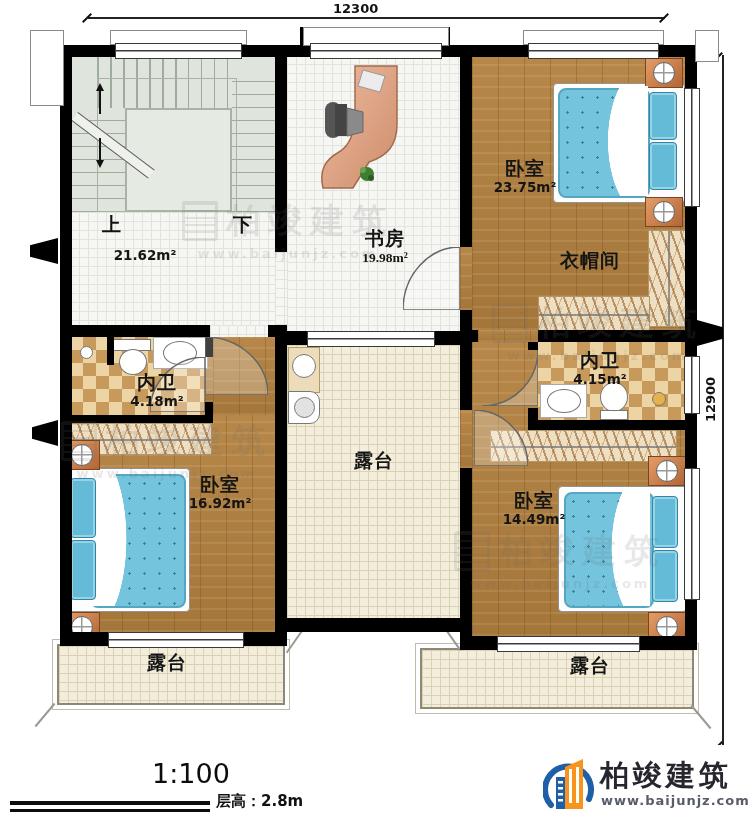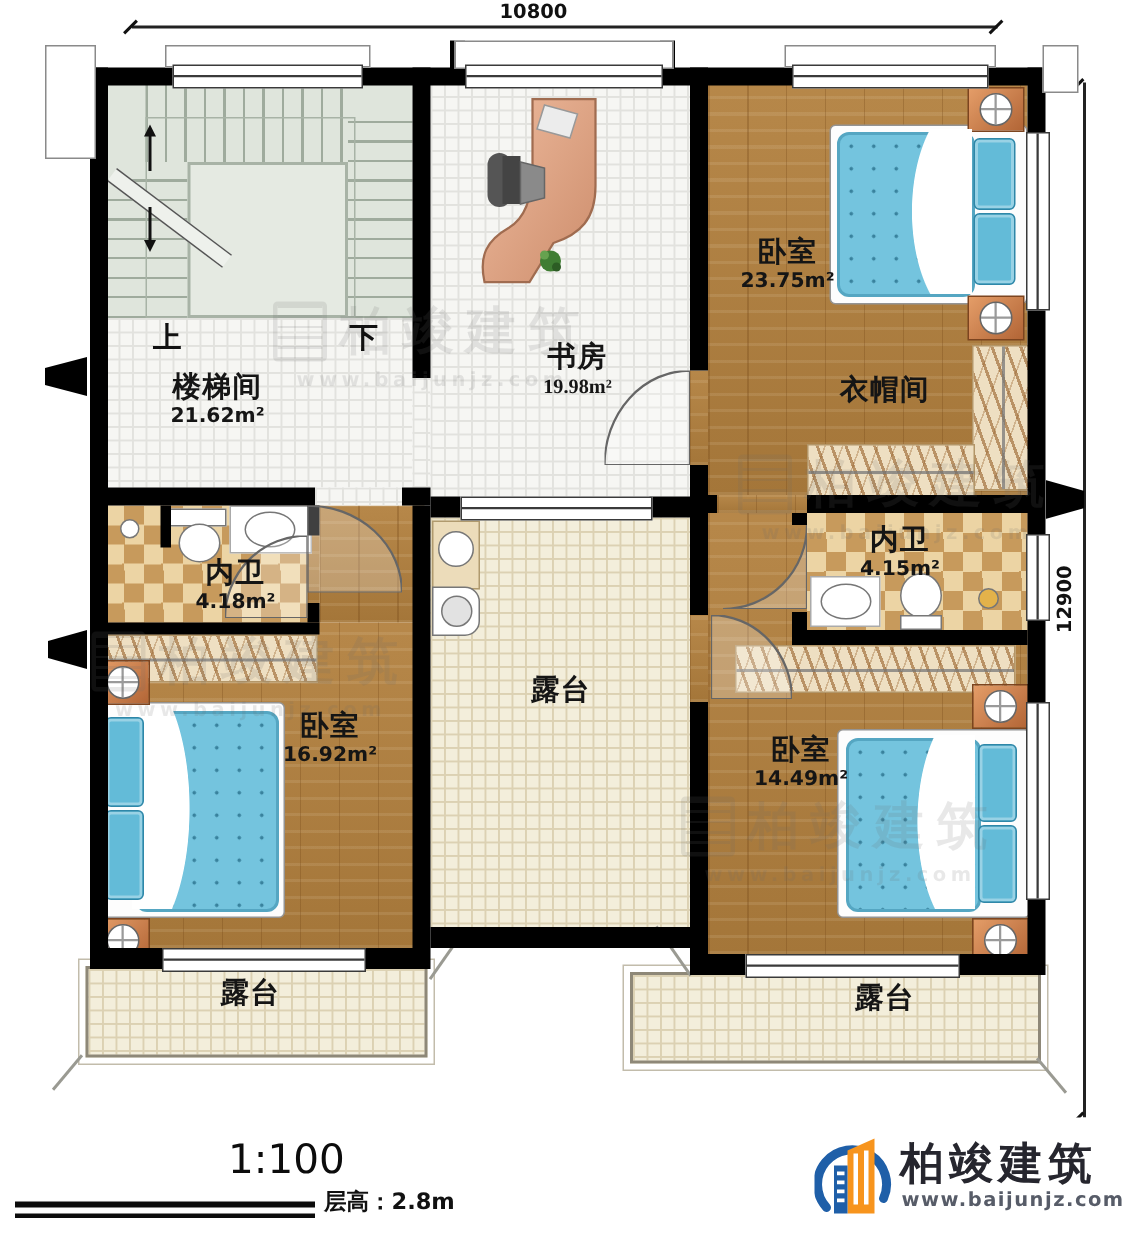--- a/index.html
+++ b/index.html
@@ -273,21 +273,20 @@
   <div class="fixture" style="left:288px;top:347px;width:30px;height:44px;background:#ecdcba;border-color:#b09a6e;"></div>
   <div class="fixture oval" style="left:292px;top:354px;width:22px;height:22px;"></div>
   <div class="fixture" style="left:288px;top:391px;width:30px;height:31px;border-radius:0 10px 10px 0;"></div>
   <div class="fixture oval" style="left:294px;top:397px;width:19px;height:19px;background:#e2e2e2;"></div>
 
   <div class="marker" style="left:30px;top:238px;width:28px;height:26px;background:#000;clip-path:polygon(0 28%,100% 0,100% 100%,0 72%);"></div>
   <div class="marker" style="left:32px;top:420px;width:26px;height:26px;background:#000;clip-path:polygon(0 28%,100% 0,100% 100%,0 72%);"></div>
   <div class="marker" style="left:697px;top:320px;width:26px;height:26px;background:#000;clip-path:polygon(100% 28%,0 0,0 100%,100% 72%);"></div>
 
   <div class="rlabel" style="left:85px;top:248px;width:120px;">
-    <div class="nm">楼梯间</div>
     <div class="ar">21.62m²</div>
   </div>
   <div class="rlabel" style="left:330px;top:228px;width:110px;font-family:Liberation Serif, serif;">
     <div class="nm">书房</div>
     <div class="ar">19.98m²</div>
   </div>
   <div class="rlabel" style="left:477px;top:158px;width:96px;">
     <div class="nm">卧室</div>
     <div class="ar">23.75m²</div>
   </div>
@@ -345,21 +344,21 @@
     <div class="wm-row">
         <div class="wm-icon"></div>
       <div class="wm-name">柏竣建筑</div>
       </div>
     <div class="wm-url">www.baijunjz.com</div>
   </div>
 
   <div class="dimline" style="left:88px;top:17px;width:577px;height:2px;"></div>
   <div class="dimtick" style="left:86px;top:12px;transform:rotate(45deg);"></div>
   <div class="dimtick" style="left:663px;top:12px;transform:rotate(45deg);"></div>
-  <div class="dimtext" style="left:333px;top:1px;">10800</div>
+  <div class="dimtext" style="left:333px;top:1px;">12300</div>
   <div class="dimline" style="left:722px;top:55px;width:2px;height:690px;"></div>
   <div class="dimtick" style="left:717px;top:51px;transform:rotate(45deg);"></div>
   <div class="dimtick" style="left:717px;top:740px;transform:rotate(45deg);"></div>
   <div class="dimtext" style="left:688px;top:392px;transform:rotate(-90deg);">12900</div>
 
   <div class="tb">
     <div class="tb-scale">1:100</div>
     <div class="tb-ul1"></div>
     <div class="tb-ul2"></div>
     <div class="tb-info2">层高：2.8m</div>

